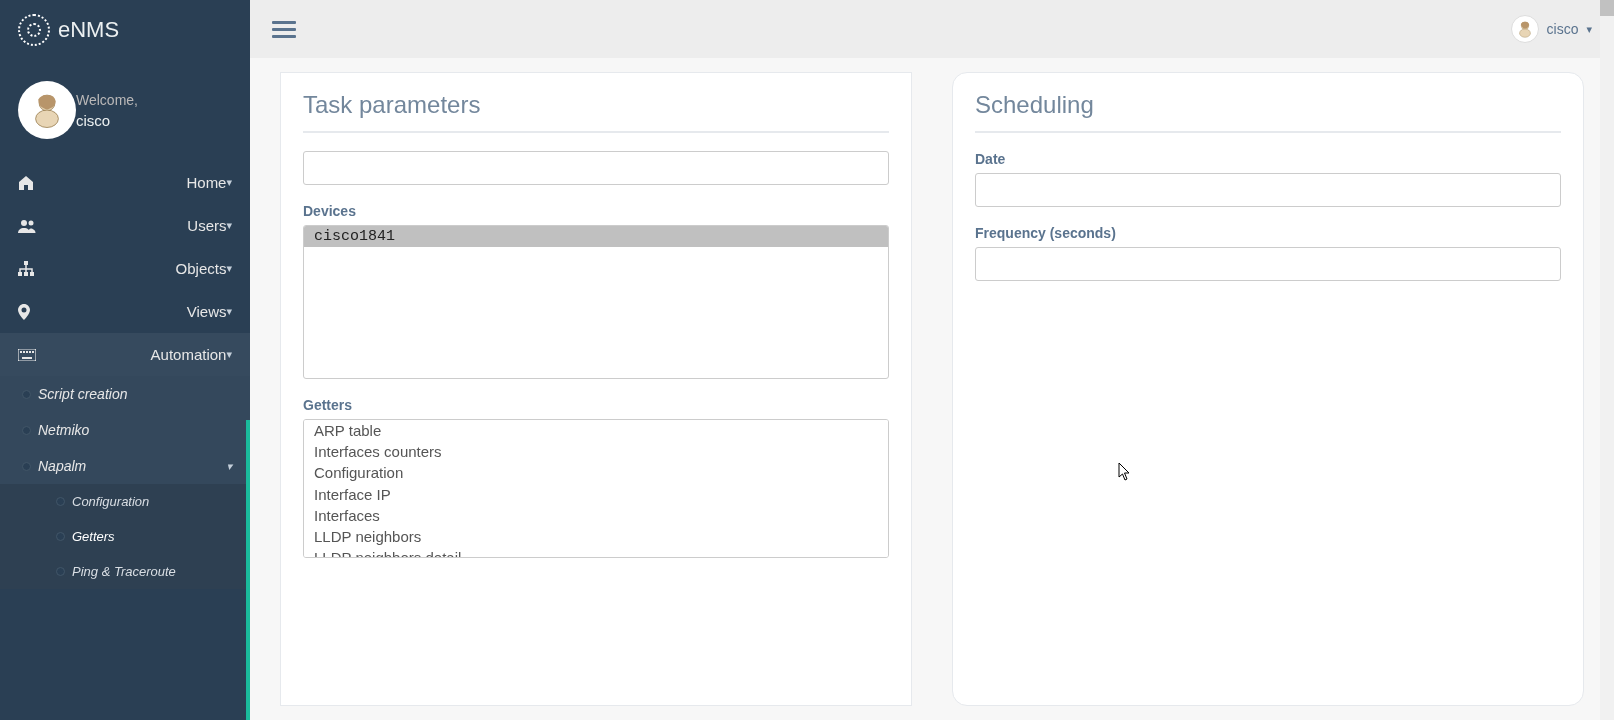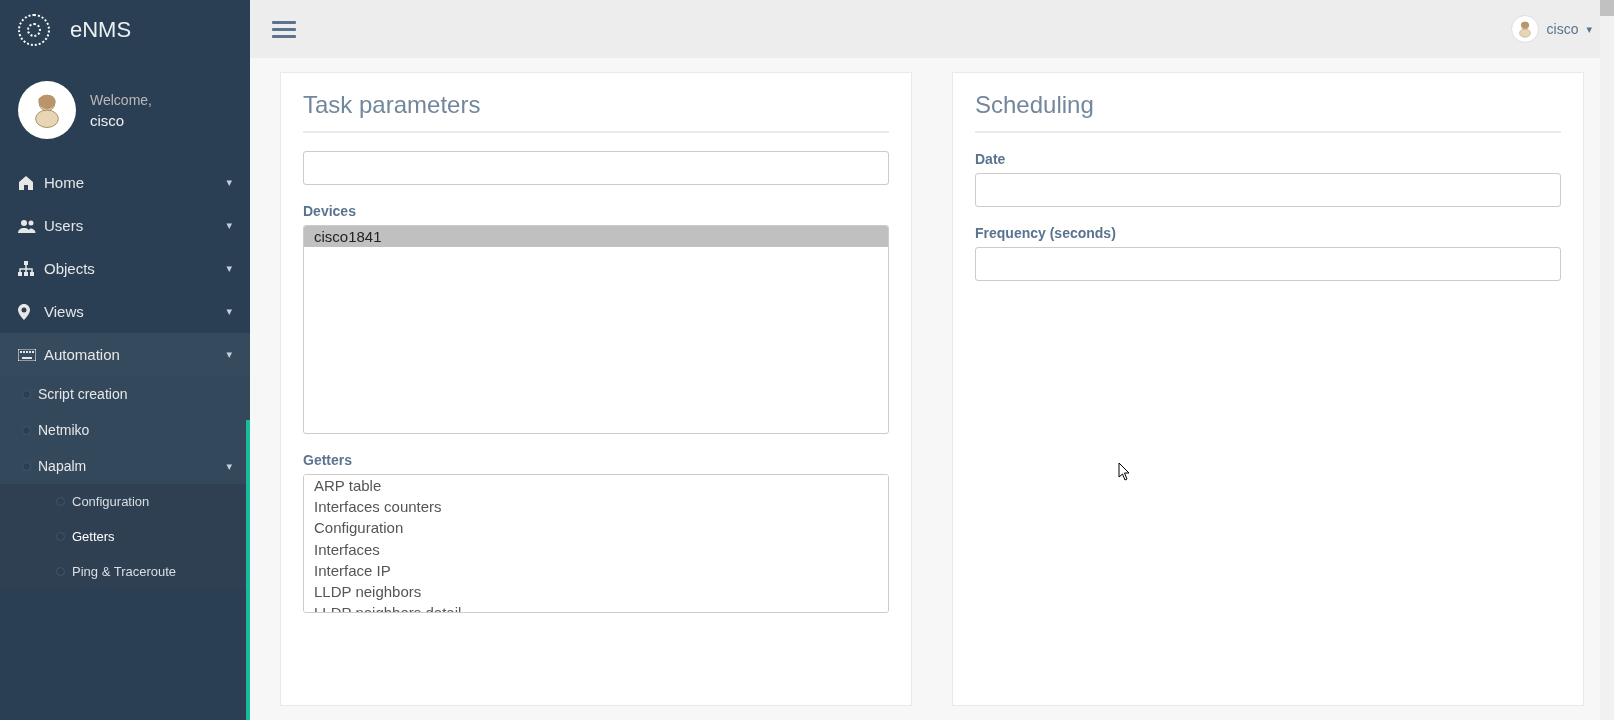--- a/index.html
+++ b/index.html
@@ -2,64 +2,64 @@
 <html><head>
 <meta charset="utf-8">
 <style>
 * { margin: 0; padding: 0; box-sizing: border-box; }
 body { font-family: -apple-system, "Helvetica Neue", Arial, sans-serif; font-size: 14px; color: #73879C; background: #F7F7F7; overflow: hidden; }
 .app { display: flex; height: 720px; width: 1614px; position: relative; }
 
 
 .sidebar { width: 250px; background: #2A3F54; color: #E7E7E7; display: flex; flex-direction: column; flex-shrink: 0; position: relative; }
 .sidebar::after { content: ""; position: absolute; right: 0; top: 420px; bottom: 0; width: 4px; background: #1ABB9C; }
-.brand { display: flex; align-items: center; gap: 20px; padding: 14px 18px; border-bottom: 1px solid #2A3F54; }
+.brand { display: flex; align-items: center; gap: 8px; padding: 14px 18px; border-bottom: 1px solid #2A3F54; }
 .brand-logo { width: 32px; height: 32px; border: 2px dotted #fff; border-radius: 50%; display: flex; align-items: center; justify-content: center; }
 .brand-logo-inner { width: 14px; height: 14px; border: 2px dotted #fff; border-radius: 50%; }
 .brand-name { font-size: 22px; color: #ECF0F1; font-weight: 400; }
-.profile { display: flex; align-items: center; gap: 14px; padding: 20px 18px 22px 18px; }
+.profile { display: flex; align-items: center; padding: 20px 18px 22px 18px; }
 .avatar { width: 58px; height: 58px; border-radius: 50%; background: #fff; display: flex; align-items: center; justify-content: center; flex-shrink: 0; }
 .avatar svg { width: 42px; height: 42px; }
 .profile-text .welcome { font-size: 14px; color: #BAB8B8; }
 .profile-text .uname { font-size: 15px; color: #ECF0F1; margin-top: 4px; }
 .section-title { font-size: 12px; font-weight: 700; letter-spacing: .5px; color: #fff; padding: 4px 18px 10px 18px; }
 .nav-item { display: flex; align-items: center; padding: 13px 18px; color: #E7E7E7; cursor: pointer; font-size: 15px; position: relative; }
 .nav-item.active-parent { background: rgba(255,255,255,0.06); }
 .nav-icon { width: 26px; display: inline-flex; align-items: center; justify-content: flex-start; }
-.nav-label { flex: 1; }
+.nav-label { flex: 1; text-align: right; }
 .nav-caret { font-size: 11px; color: #C4CFDA; }
 .subnav { background: rgba(255,255,255,0.05); }
-.sub-item { display: flex; align-items: center; padding: 10px 18px 10px 38px; color: #E7E7E7; cursor: pointer; font-size: 14px; position: relative; }
+.sub-item { display: flex; align-items: center; padding: 10px 18px 10px 38px; color: #E7E7E7; cursor: pointer; font-size: 14px; position: relative; font-style: italic; }
 .sub-item::before { content: ""; width: 7px; height: 7px; border: 1px solid #425668; border-radius: 50%; position: absolute; left: 22px; background: #2A3F54; }
 .sub-lvl2 { background: rgba(0,0,0,0.1); }
 .sub-lvl2 .sub-item { padding-left: 72px; font-size: 13px; color: #D9DEE4; }
 .sub-lvl2 .sub-item::before { left: 56px; }
 .sub-item.active { color: #fff; font-weight: 500; }
 
 
 .main { flex: 1; display: flex; flex-direction: column; background: #F7F7F7; }
 .topbar { height: 58px; background: #EDEDED; display: flex; align-items: center; justify-content: space-between; padding: 0 22px; }
 .hamburger { cursor: pointer; }
 .hamburger div { width: 24px; height: 3px; background: #5A738E; margin: 4px 0; border-radius: 1px; }
 .user-menu { display: flex; align-items: center; gap: 8px; cursor: pointer; font-size: 14px; color: #5A738E; }
 .user-menu .mini-avatar { width: 28px; height: 28px; border-radius: 50%; background: #fff; border: 1px solid #ddd; display: flex; align-items: center; justify-content: center; }
 .user-menu .mini-avatar svg { width: 20px; height: 20px; }
 .user-menu .caret { font-size: 11px; }
 
 
 .content { flex: 1; padding: 14px 30px; display: flex; gap: 40px; overflow: hidden; }
 .panel { background: #fff; border: 1px solid #E6E9ED; padding: 18px 22px; }
 .panel.left { flex: 1; }
-.panel.right { flex: 1; }
+.panel.right { flex: 1; border-radius: 15px; }
 .panel h2 { font-size: 24px; font-weight: 400; color: #73879C; padding-bottom: 12px; border-bottom: 2px solid #E6E9ED; margin-bottom: 18px; }
 .form-group { margin-bottom: 18px; }
 .form-group label { display: block; font-weight: 700; font-size: 14px; color: #5A738E; margin-bottom: 6px; }
 .form-control { width: 100%; border: 1px solid #ccc; border-radius: 3px; padding: 8px 10px; font-size: 14px; background: #fff; color: #555; }
 .multiselect { width: 100%; border: 1px solid #ccc; border-radius: 3px; background: #fff; overflow-y: scroll; }
-.multiselect.devices { height: 209px; }
+.multiselect.devices { height: 154px; font-family: Liberation Mono, monospace; }
 .multiselect.getters { height: 139px; }
 .multiselect .opt { padding: 1px 10px; font-size: 15px; color: #555; cursor: pointer; line-height: 1.28; }
 .multiselect .opt.selected { background: #c0c0c0; color: #222; }
 
 
 .multiselect::-webkit-scrollbar { width: 16px; }
 .multiselect::-webkit-scrollbar-track { background: #f1f1f1; }
 .multiselect::-webkit-scrollbar-thumb { background: #c1c1c1; }
 
 
@@ -209,22 +209,22 @@
           <div class="multiselect devices" id="devices-select">
               <div class="opt selected">cisco1841</div>
             </div>
         </div>
         <div class="form-group" style="margin-bottom:0">
           <label>Getters</label>
           <div class="multiselect getters" id="getters-select">
               <div class="opt">ARP table</div>
               <div class="opt">Interfaces counters</div>
               <div class="opt">Configuration</div>
+              <div class="opt">Interface IP</div>
               <div class="opt">Interfaces</div>
-              <div class="opt">Interface IP</div>
               <div class="opt">LLDP neighbors</div>
               <div class="opt">LLDP neighbors detail</div>
             </div>
         </div>
       </div>
 
       <div class="panel right">
         <h2>Scheduling</h2>
         <div class="form-group">
           <label>Date</label>

